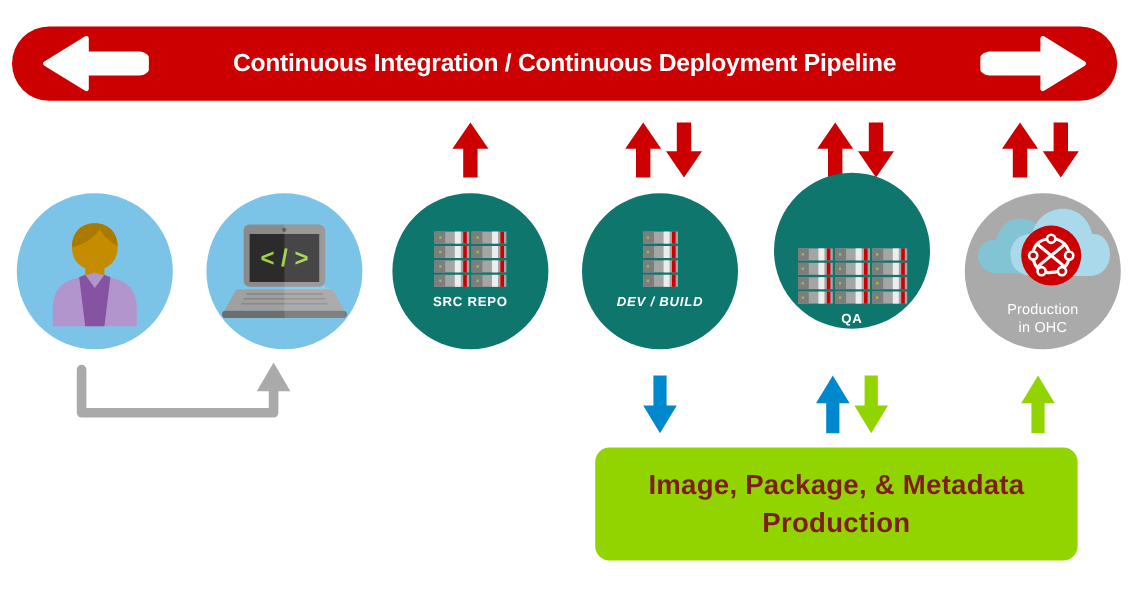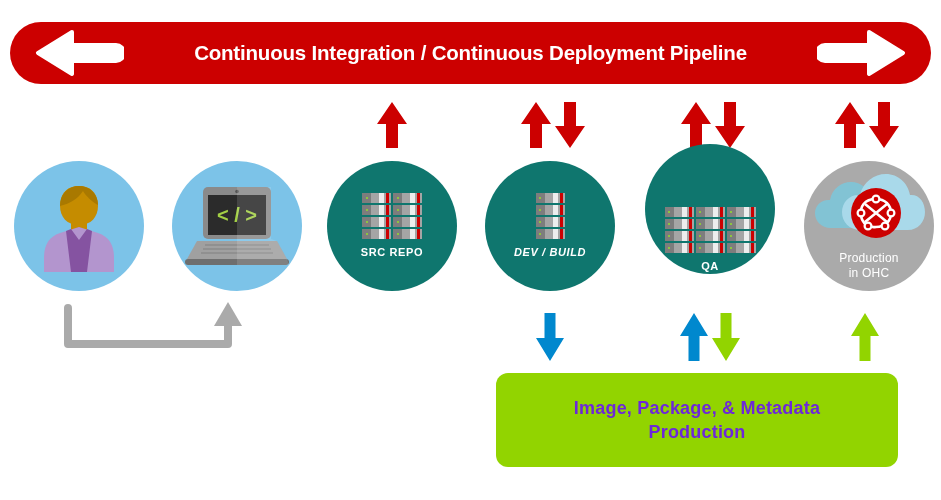--- a/index.html
+++ b/index.html
@@ -76,21 +76,21 @@
   
   .repo-box {
     position: absolute;
     left: 496px; top: 373px;
     width: 402px; height: 94px;
     background: #92D400;
     border-radius: 12px;
     display: flex; align-items: center; justify-content: center;
   }
   .repo-text {
-    color: #6d28d9; font-size: 18px; font-weight: bold;
+    color: #7f1d1d; font-size: 23px; font-weight: bold;
     text-align: center; line-height: 1.35; letter-spacing: 0.2px;
   }
 
   
   .dev-loop { position: absolute; left: 60px; top: 300px; }
 </style>
 </head>
 <body>
 
 <div id="stage">

